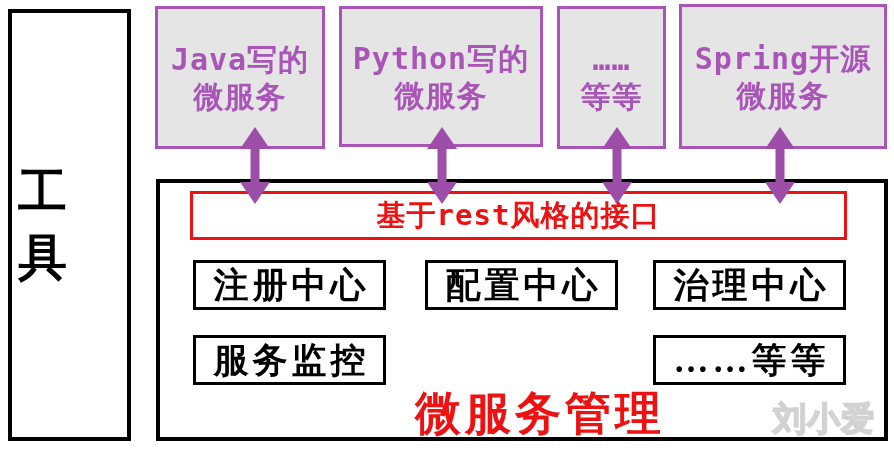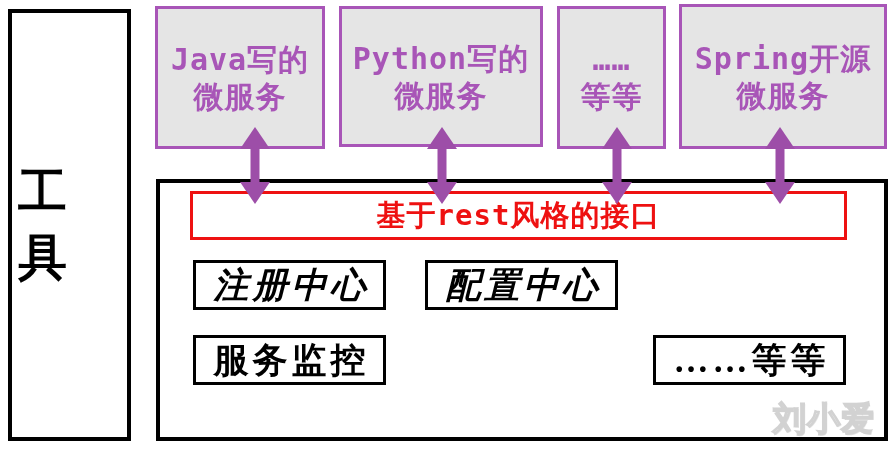--- a/index.html
+++ b/index.html
@@ -134,21 +134,21 @@
     z-index: 2;
   }
   .module-label {
     font-size: 35px;
     font-weight: bold;
     color: #000000;
     letter-spacing: 4px;
     margin-left: 4px;
     white-space: nowrap;
   }
-  .mod-r1 { top: 260px; font-style: italic; }
+  .mod-r1 { top: 260px; }
   .mod-r2 { top: 335px; }
   .mod-c1 { left: 193px; }
   .mod-c2 { left: 425px; }
   .mod-c3 { left: 653px; }
 
   
   .mgmt-title {
     position: absolute;
     left: 340px; top: 391px;
     width: 400px;
@@ -228,24 +228,28 @@
   <div class="rest-box">
     <span class="rest-label">基于rest风格的接口</span>
   </div>
 
   <div class="module-box mod-r1 mod-c1">
     <span class="module-label">注册中心</span>
   </div>
   <div class="module-box mod-r1 mod-c2">
     <span class="module-label">配置中心</span>
   </div>
+  <div class="module-box mod-r1 mod-c3">
+    <span class="module-label">治理中心</span>
+  </div>
 
   <div class="module-box mod-r2 mod-c1">
     <span class="module-label">服务监控</span>
   </div>
   <div class="module-box mod-r2 mod-c3">
     <span class="module-label">……等等</span>
   </div>
 
+  <div class="mgmt-title">微服务管理</div>
 
   <div class="watermark">刘小爱</div>
 
 </div>
 
 </body></html>

